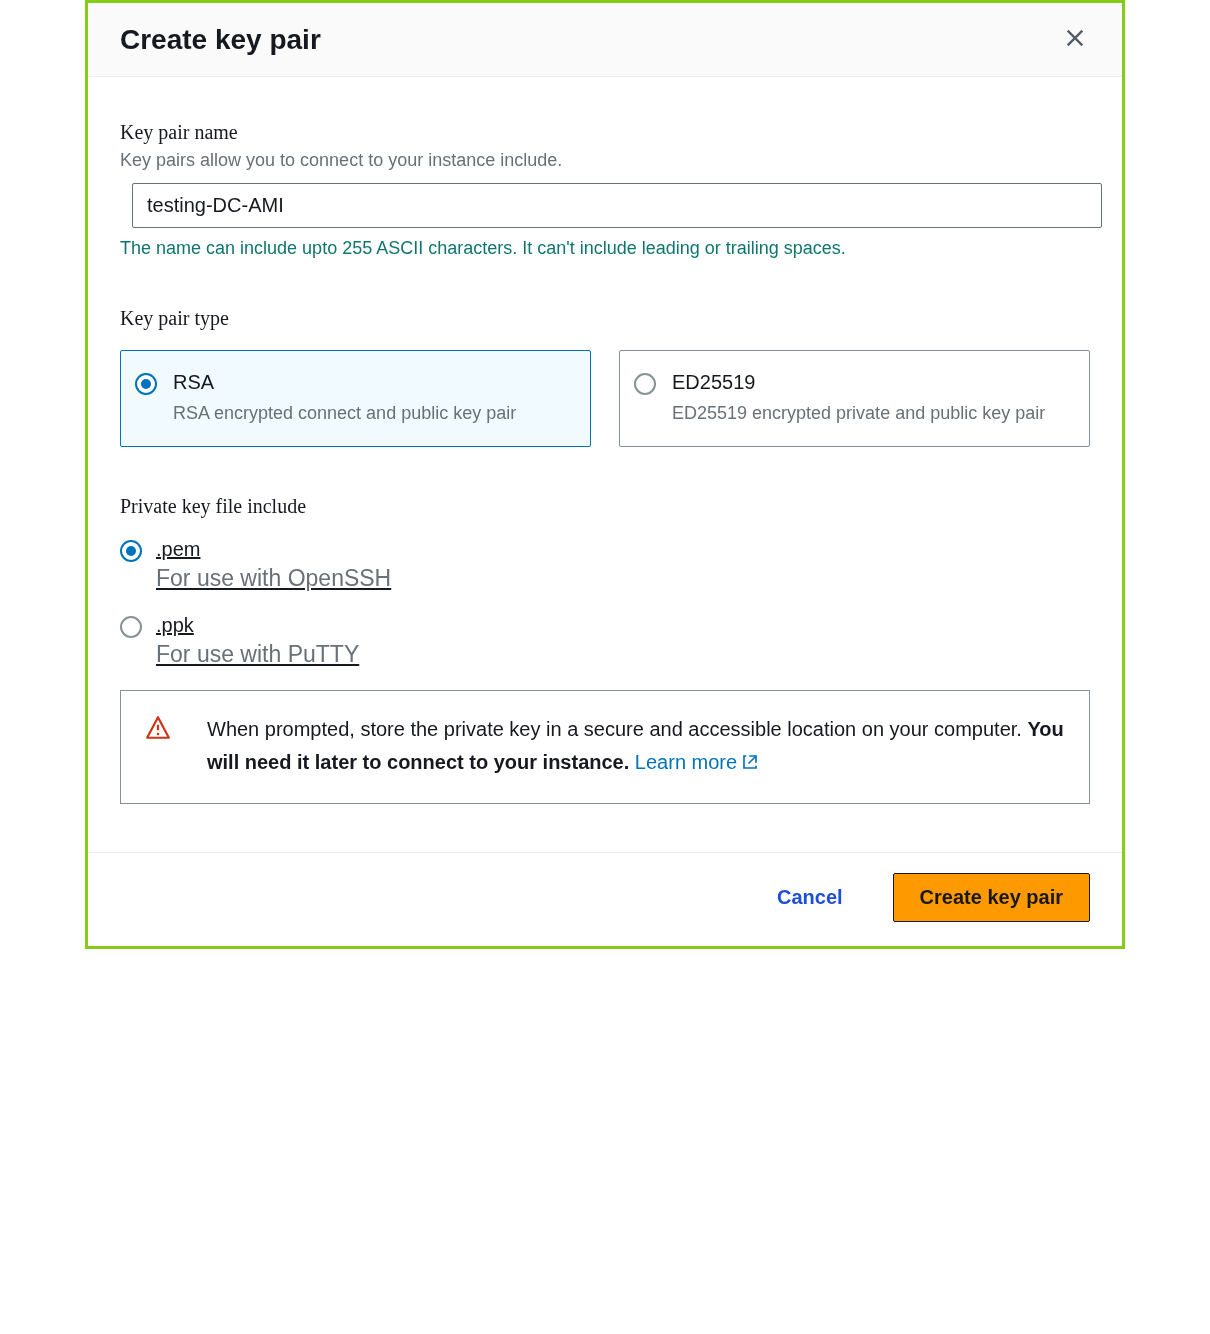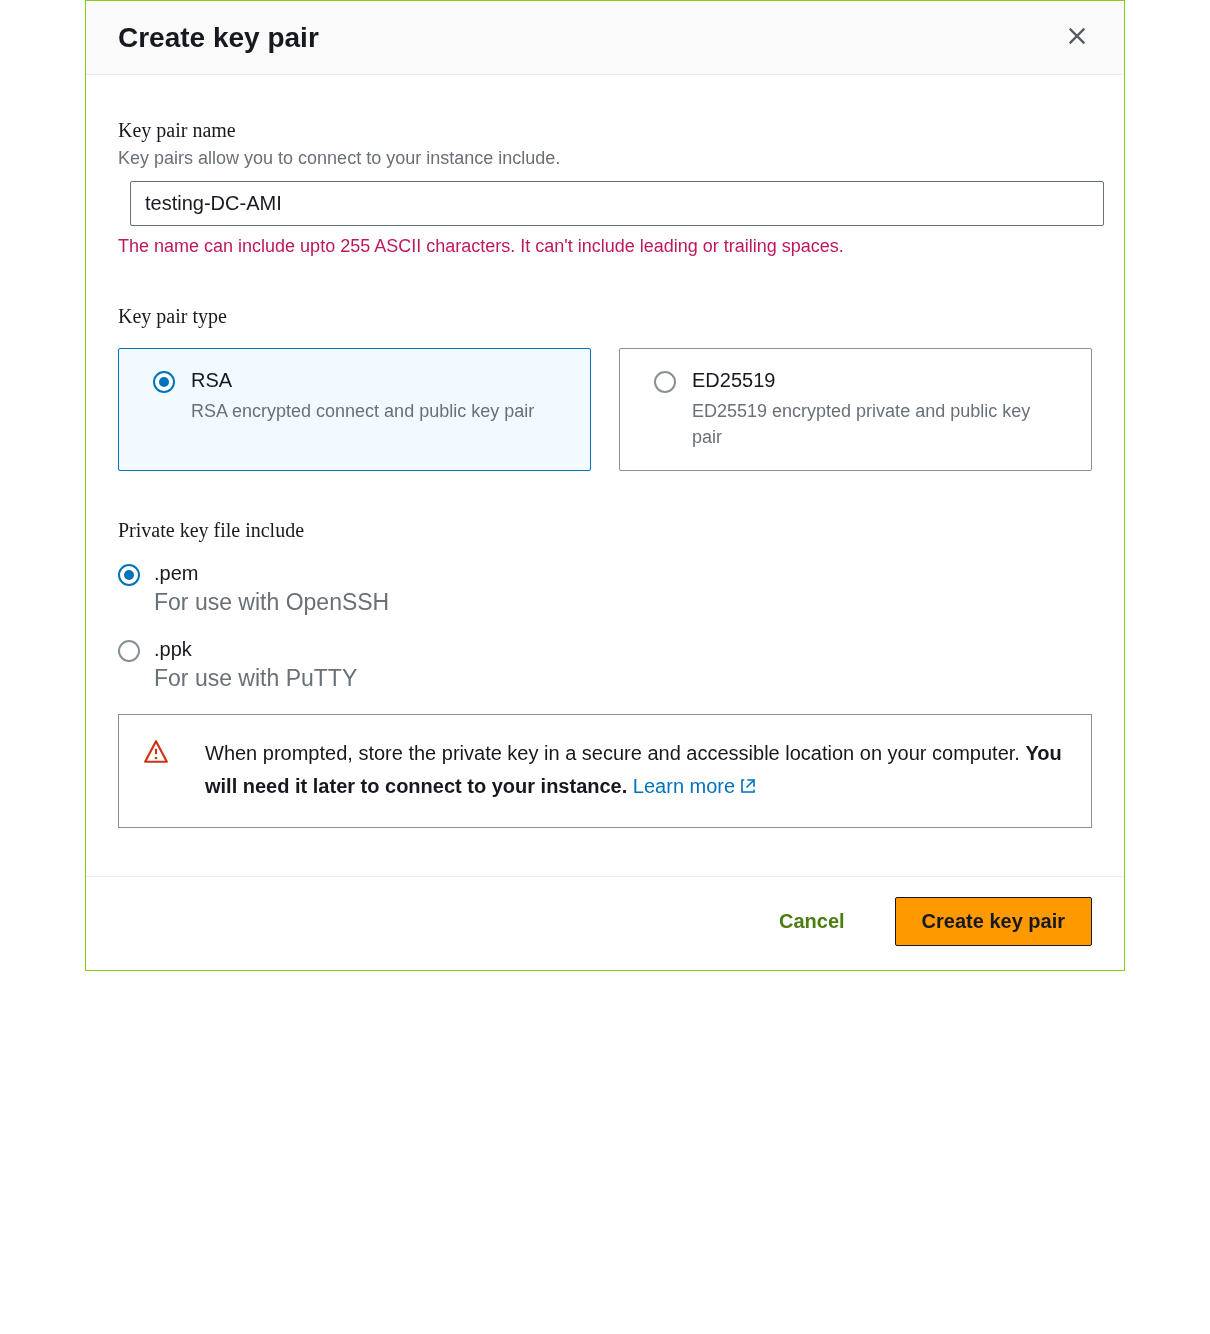--- a/index.html
+++ b/index.html
@@ -9,21 +9,21 @@
   }
   body {
     font-family: "Amazon Ember", "Helvetica Neue", Arial, sans-serif;
     background: #ffffff;
     color: #16191f;
     font-size: 14px;
   }
   .modal {
     width: 1040px;
     margin: 0 auto;
-    border: 1px solid #84cc16;
+    border: 3px solid #84cc16;
     background: #ffffff;
   }
   .modal-header {
     display: flex;
     justify-content: space-between;
     align-items: center;
     padding: 20px 32px;
     border-bottom: 1px solid #eaeded;
     background: #fafafa;
   }
@@ -70,33 +70,33 @@
     padding: 10px 14px;
     font-size: 20px;
     border: 1px solid #687078;
     border-radius: 2px;
     color: #16191f;
     background: #ffffff;
     margin-left: 12px;
   }
   .field-hint {
     font-size: 18px;
-    color: #be185d;
+    color: #0f766e;
     margin-top: 10px;
   }
   .radio-cards {
     display: flex;
     gap: 28px;
     margin-top: 20px;
   }
   .radio-card {
     flex: 1;
     border: 1px solid #879196;
     border-radius: 2px;
-    padding: 20px 34px;
+    padding: 20px 14px;
     display: flex;
     gap: 16px;
     cursor: pointer;
     background: #ffffff;
   }
   .radio-card.selected {
     border: 1px solid #0073bb;
     background: #f1faff;
   }
   .radio-outer {
@@ -129,20 +129,21 @@
     color: #16191f;
     margin-bottom: 6px;
   }
   .radio-card-desc {
     font-size: 18px;
     color: #687078;
     line-height: 1.45;
   }
   .radio-list {
     margin-top: 20px;
+    text-decoration: underline;
   }
   .radio-row {
     display: flex;
     gap: 14px;
     margin-bottom: 22px;
     cursor: pointer;
     align-items: flex-start;
   }
   .radio-row-title {
     font-size: 20px;
@@ -208,21 +209,21 @@
   .btn {
     font-size: 20px;
     font-weight: 700;
     padding: 12px 26px;
     border-radius: 2px;
     cursor: pointer;
     border: none;
   }
   .btn-cancel {
     background: transparent;
-    color: #4d7c0f;
+    color: #1d4ed8;
   }
   .btn-primary {
     background: #ff9900;
     color: #16191f;
     border: 1px solid #16191f;
   }
 </style>
 </head>
 <body>
 

